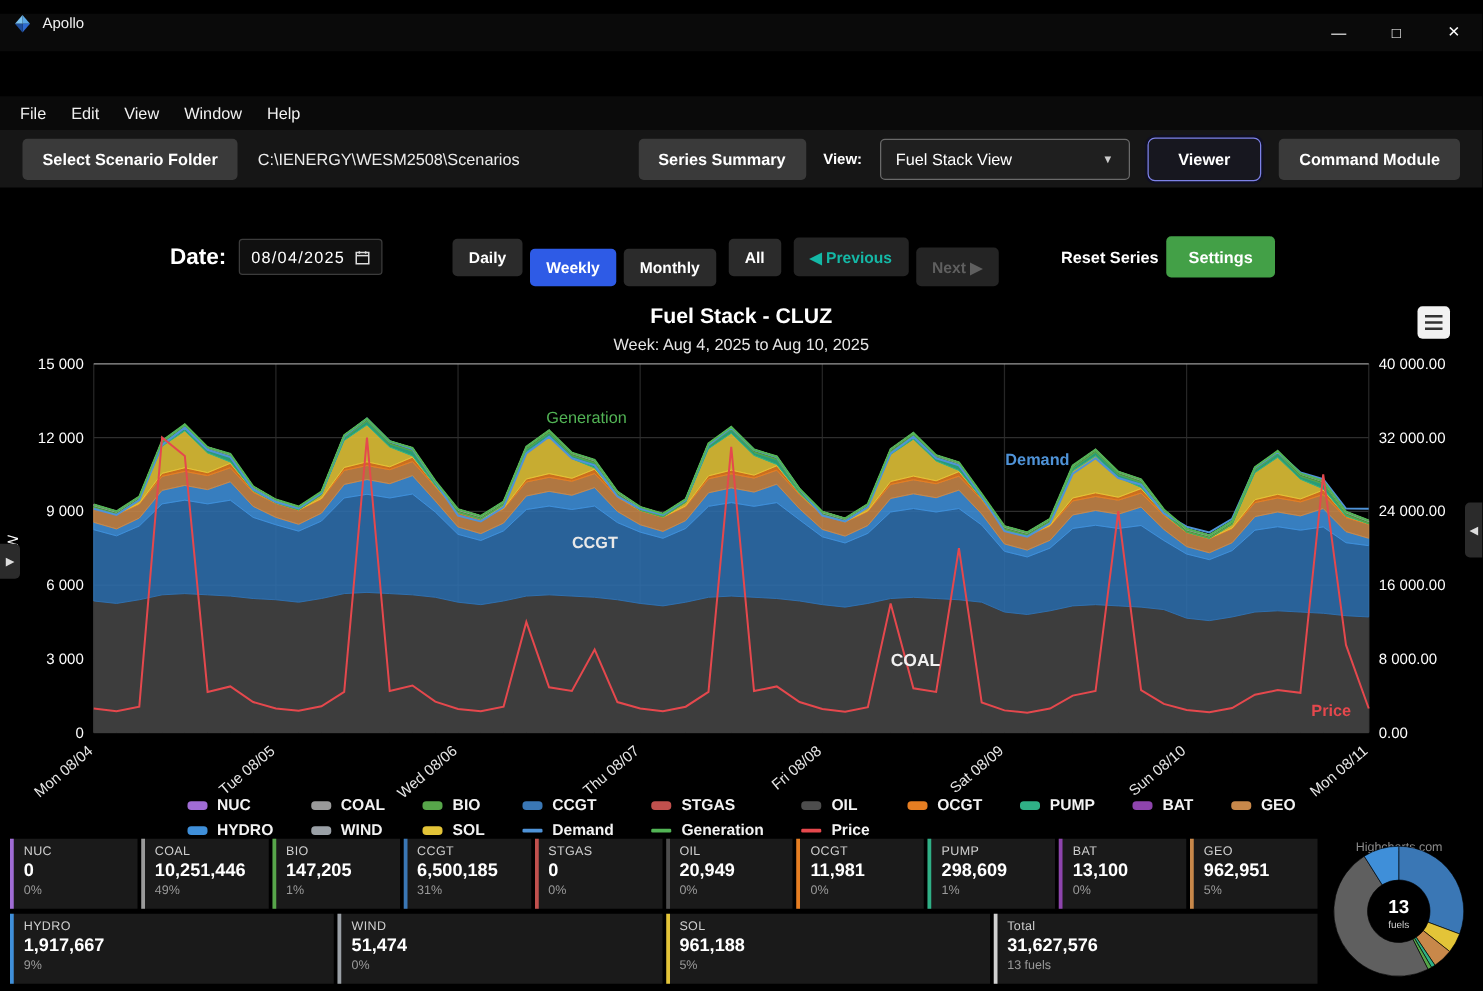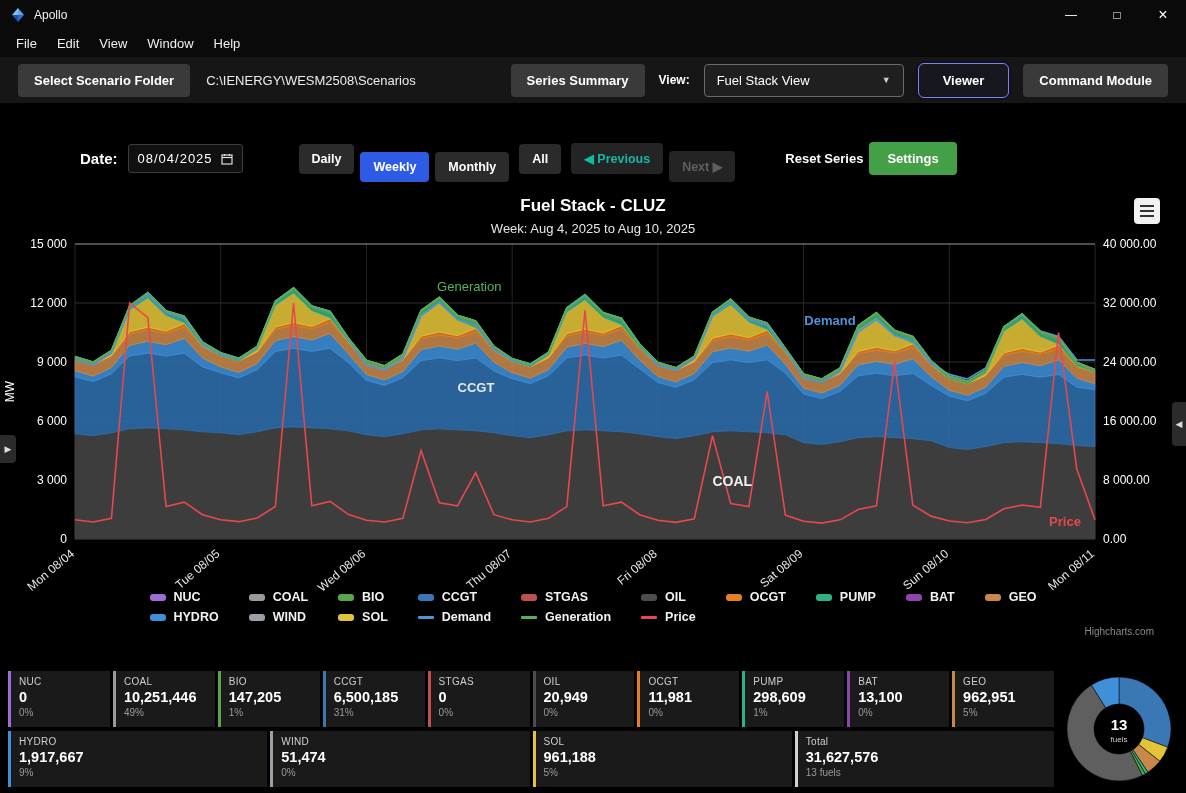--- a/index.html
+++ b/index.html
@@ -3,45 +3,45 @@
 <meta charset="utf-8">
 <style>
   * { box-sizing: border-box; }
   html,body { margin:0; padding:0; }
   body {
     width:1186px; height:793px; overflow:hidden; position:relative;
     background:#000; color:#fff;
     font-family:"Liberation Sans", sans-serif;
   }
   
-  .titlebar { height:30px; background:#0a0a0a; display:flex; align-items:center; }
+  .titlebar { height:30px; background:#0a0a0a; display:flex; align-items:flex-start;margin-top:11px; }
   .app-icon { margin-left:10px; width:16px; height:16px; }
   .app-title { font-size:12px; margin-left:8px; color:#f0f0f0; }
   .win-controls { margin-left:auto; display:flex; height:30px; }
   .win-btn { width:46px; height:30px; display:flex; align-items:center; justify-content:center;
              font-size:12px; color:#fff; cursor:default; }
   
-  .menubar { height:27px; background:#0a0a0a; display:flex; align-items:center; padding-left:6px; }
+  .menubar { height:27px; background:#0a0a0a; display:flex; align-items:center; padding-left:6px;margin-top:36px; }
   .menu-item { padding:4px 10px; font-size:13px; color:#f0f0f0; }
   
   .toolbar { height:46px; background:#161616; display:flex; align-items:center; padding:0 18px; gap:14px; }
   .btn { background:#3a3a3a; border:none; color:#fff; font-weight:700; font-size:13px;
          padding:9px 16px; border-radius:4px; font-family:inherit; white-space:nowrap; }
   .path-text { font-size:13px; color:#ececec; margin-left:2px; }
   .push-right { margin-left:auto; }
   .view-label { font-weight:700; font-size:12px; }
   .select { background:#1f1f1f; border:1px solid #6a6a6a; border-radius:4px; color:#fff;
             font-size:13px; padding:8px 12px; width:200px; display:flex; align-items:center;
             justify-content:space-between; }
   .select .caret { font-size:9px; color:#ccc; }
   .viewer-btn { background:#17171f; border:1px solid #7d82e8; box-shadow:0 0 0 2px #101022;
                 border-radius:6px; color:#fff; font-weight:700; font-size:13px; padding:9px 24px; }
   
   .controls { display:flex; align-items:center; margin:32px 16px 0; }
-  .date-label { font-weight:700; font-size:15px; margin-left:64px; }
+  .date-label { font-weight:700; font-size:18px; margin-left:120px; }
   .date-input { margin-left:10px; background:#101010; border:1px solid #3c3c3c; border-radius:3px;
                 padding:6px 9px; font-size:13px; letter-spacing:1px; display:flex; align-items:center; gap:8px; }
   .seg-btn { border:none; border-radius:4px; font-family:inherit; font-weight:700; font-size:12.5px;
              padding:8px 13px; color:#fff; background:#2b2b2b; }
   .seg-btn.active { background:#2e5be6; }
   .gap6 { margin-left:6px;margin-top:16px; } .gap10 { margin-left:10px; } .gap56 { margin-left:56px; }
   .nav-btn { border:none; border-radius:4px; font-family:inherit; font-weight:700; font-size:12.5px;
              padding:8px 13px; background:#242424; color:#14b8a6; }
   .nav-btn.dim { color:#5f5f5f; }
   .reset-label { margin-left:44px; font-weight:700; font-size:13px; background:none; border:none;

